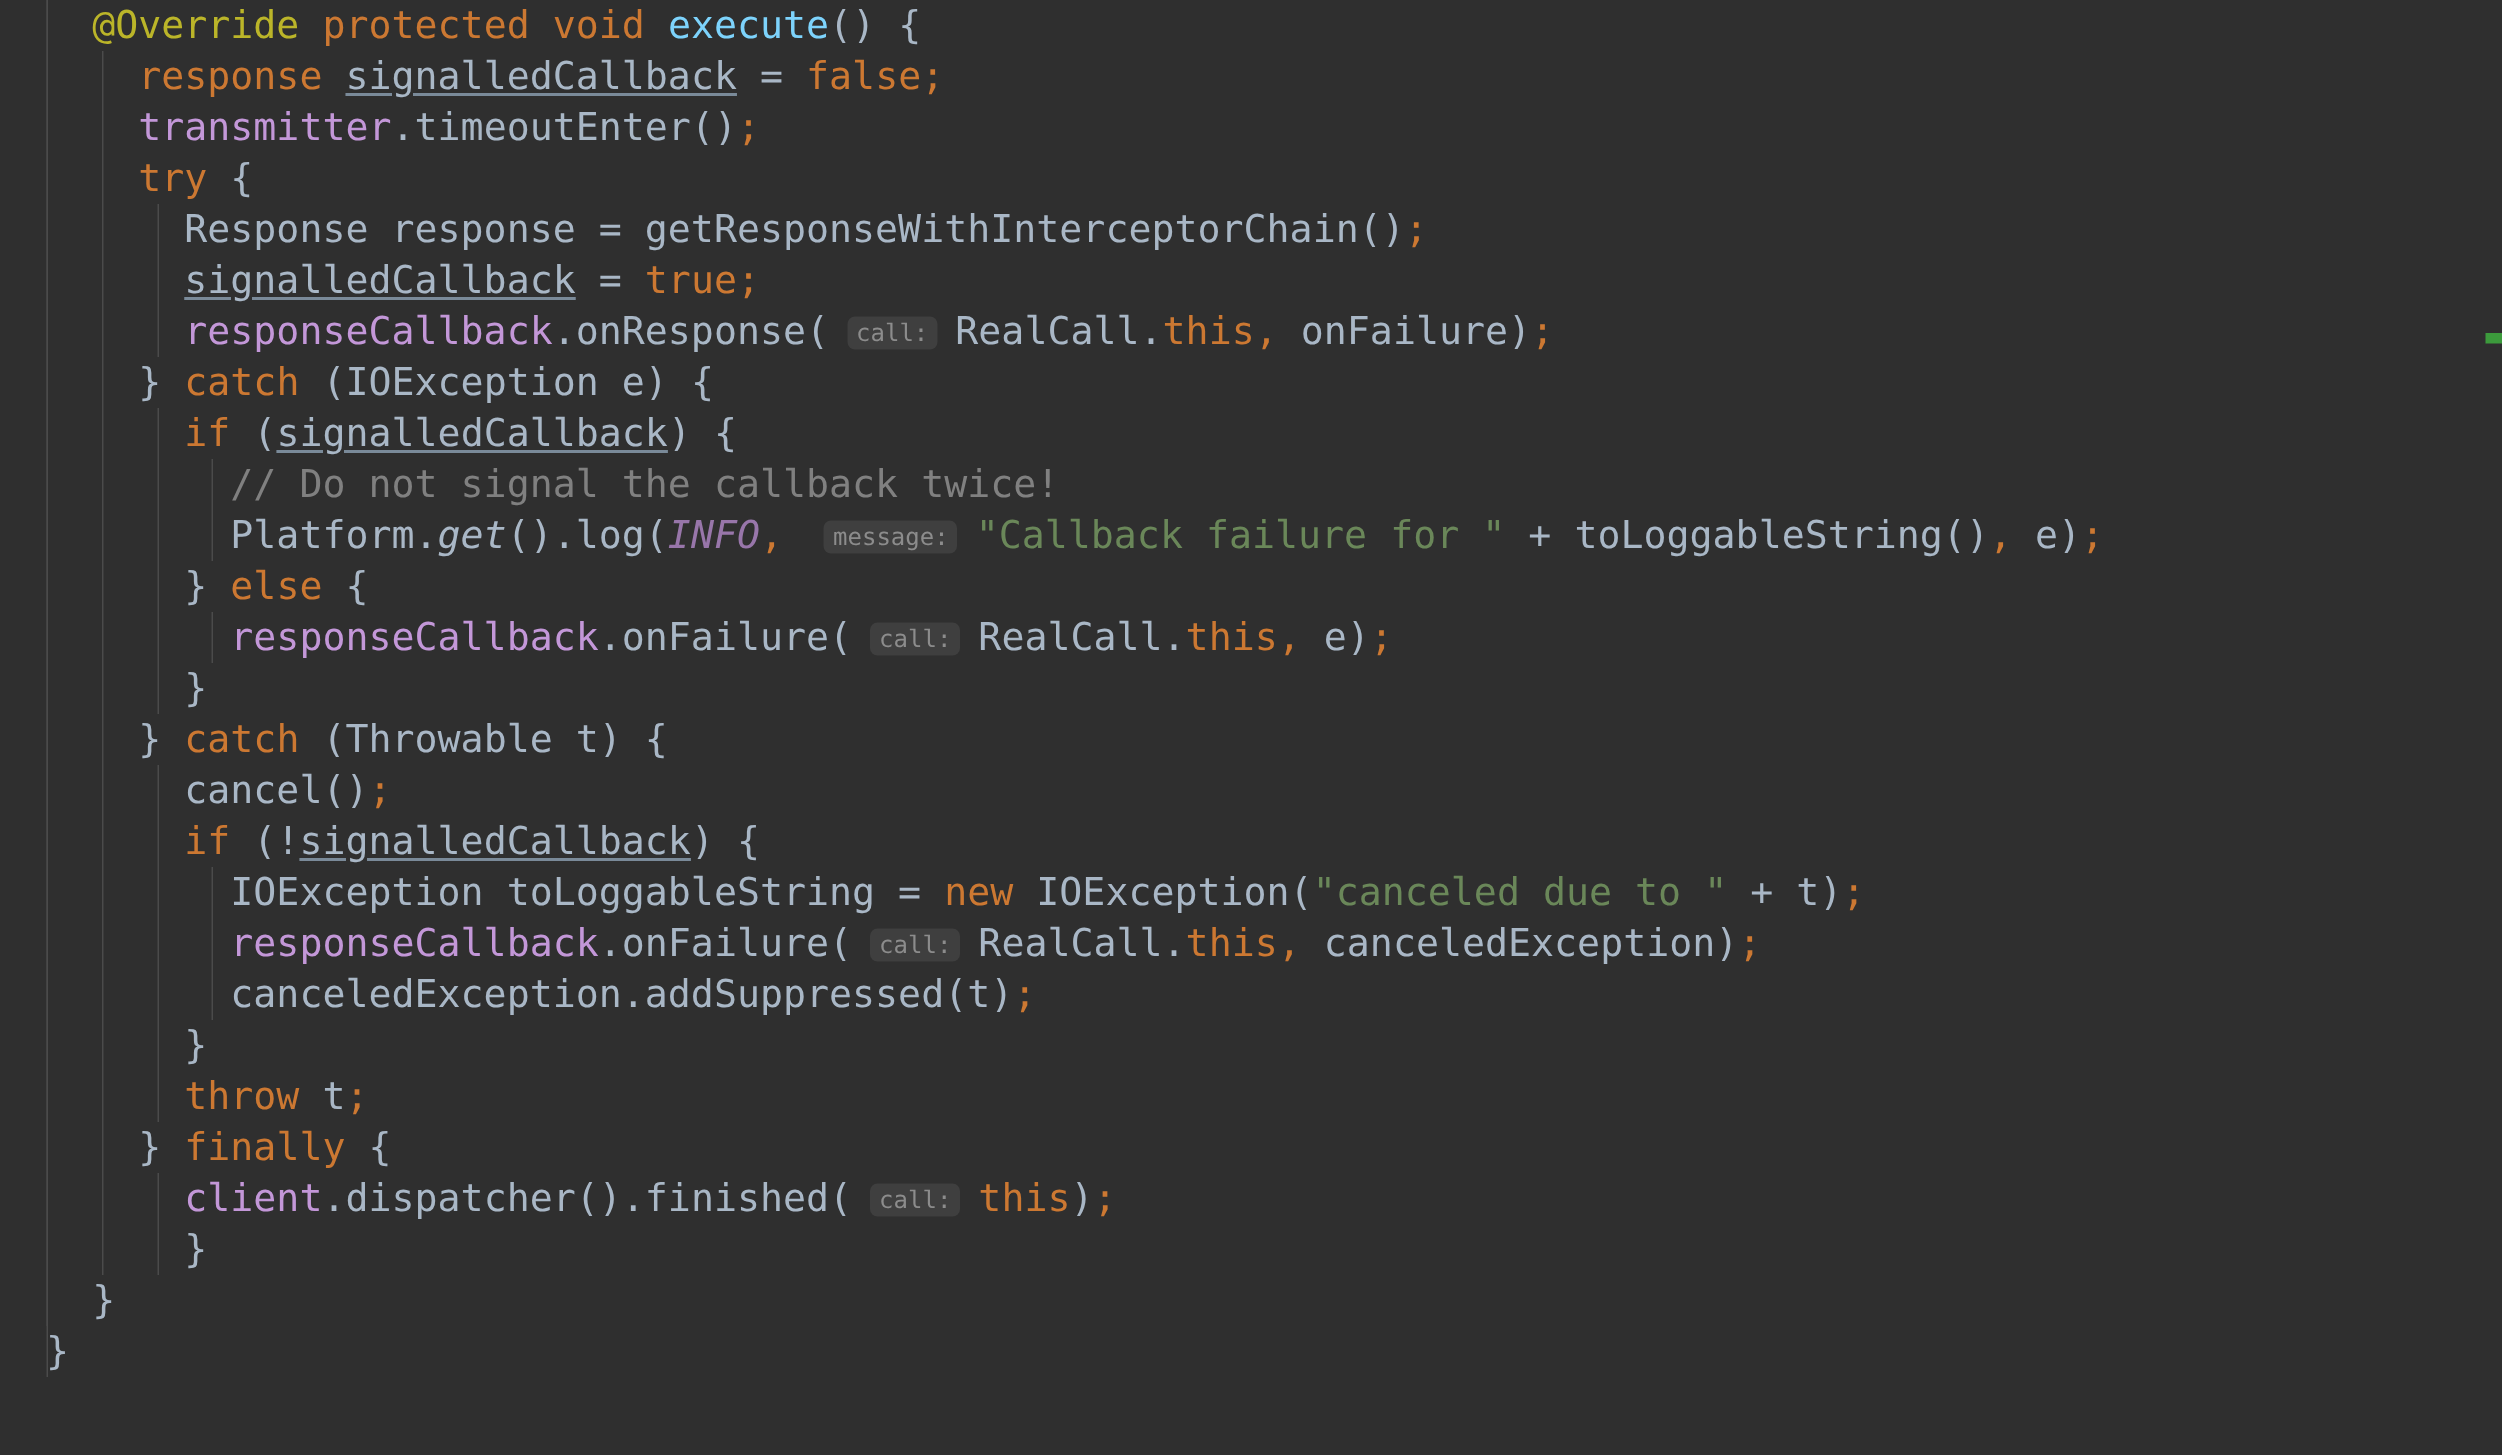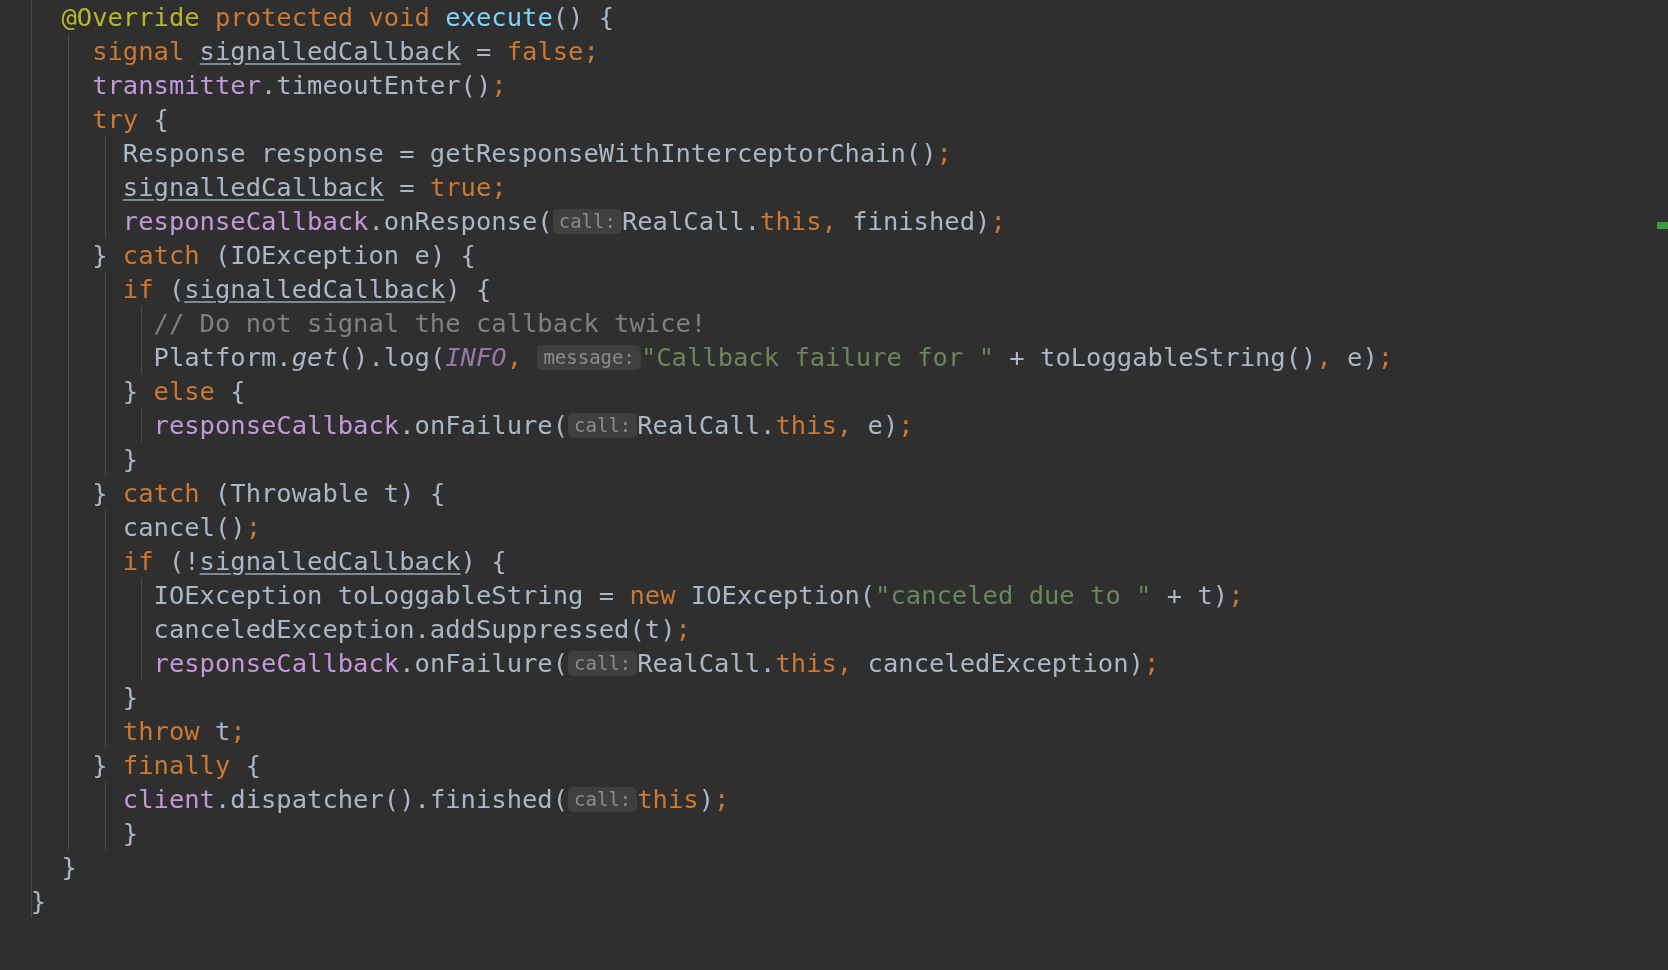--- a/index.html
+++ b/index.html
@@ -68,24 +68,24 @@
   .sconst   { color: #9876aa; font-style: italic; }  
   .sm       { color: #a9b7c6; font-style: italic; }  
   .punct    { color: #a9b7c6; }
   .semi     { color: #cc7832; }
   .local-u  { color: #a9b7c6; text-decoration: underline; text-decoration-color: #7a8a99; text-underline-offset: 3px; }
 
   
   .hint {
     background: #3f3f3f;
     color: #8c8c8c;
-    font-size: 19px;
+    font-size: 16px;
     border-radius: 5px;
     padding: 1px 6px 2px 6px;
-    margin: 0 0;
+    margin: 0 12px;
     position: relative;
     top: -2px;
     letter-spacing: 0;
   }
 
   
   .stripe-marker {
     position: absolute;
     background: #3c9a3c;
   }
@@ -102,39 +102,39 @@
       <div class="guide" style="left: 105px; top: 272px; height: 204px;"></div>
       <div class="guide" style="left: 105px; top: 510px; height: 238px;"></div>
       <div class="guide" style="left: 105px; top: 782px; height: 68px;"></div>
       <div class="guide" style="left: 141px; top: 306px; height: 68px;"></div>
       <div class="guide" style="left: 141px; top: 408px; height: 34px;"></div>
       <div class="guide" style="left: 141px; top: 578px; height: 102px;"></div>
       <div class="guide" style="left: 31px; top: 0px; height: 918px;"></div>
     </div>
 
   <pre id="code"><span class="line"><span class="punct">    </span><span class="anno">@Override</span><span class="punct"> </span><span class="kw">protected</span><span class="punct"> </span><span class="kw">void</span><span class="punct"> </span><span class="mcall">execute</span><span class="punct">() {</span>
-</span><span class="line"><span class="punct">      </span><span class="kw">signal</span><span class="punct"> </span><span class="local-u">signalledCallback</span><span class="punct"> = </span><span class="kw">false</span><span class="semi">;</span>
+</span><span class="line"><span class="punct">      </span><span class="kw">response</span><span class="punct"> </span><span class="local-u">signalledCallback</span><span class="punct"> = </span><span class="kw">false</span><span class="semi">;</span>
 </span><span class="line"><span class="punct">      </span><span class="field">transmitter</span><span class="punct">.timeoutEnter()</span><span class="semi">;</span>
 </span><span class="line"><span class="punct">      </span><span class="kw">try</span><span class="punct"> {</span>
 </span><span class="line"><span class="punct">        </span><span class="punct">Response response = getResponseWithInterceptorChain()</span><span class="semi">;</span>
 </span><span class="line"><span class="punct">        </span><span class="local-u">signalledCallback</span><span class="punct"> = </span><span class="kw">true</span><span class="semi">;</span>
-</span><span class="line"><span class="punct">        </span><span class="field">responseCallback</span><span class="punct">.onResponse(</span><span class="hint">call:</span><span class="punct">RealCall.</span><span class="kw">this</span><span class="semi">,</span><span class="punct"> finished)</span><span class="semi">;</span>
+</span><span class="line"><span class="punct">        </span><span class="field">responseCallback</span><span class="punct">.onResponse(</span><span class="hint">call:</span><span class="punct">RealCall.</span><span class="kw">this</span><span class="semi">,</span><span class="punct"> onFailure)</span><span class="semi">;</span>
 </span><span class="line"><span class="punct">      </span><span class="punct">} </span><span class="kw">catch</span><span class="punct"> (IOException e) {</span>
 </span><span class="line"><span class="punct">        </span><span class="kw">if</span><span class="punct"> (</span><span class="local-u">signalledCallback</span><span class="punct">) {</span>
 </span><span class="line"><span class="punct">          </span><span class="cmt">// Do not signal the callback twice!</span>
 </span><span class="line"><span class="punct">          </span><span class="punct">Platform.</span><span class="sm">get</span><span class="punct">().log(</span><span class="sconst">INFO</span><span class="semi">,</span><span class="punct"> </span><span class="hint">message:</span><span class="str">"Callback failure for "</span><span class="punct"> + toLoggableString()</span><span class="semi">,</span><span class="punct"> e)</span><span class="semi">;</span>
 </span><span class="line"><span class="punct">        </span><span class="punct">} </span><span class="kw">else</span><span class="punct"> {</span>
 </span><span class="line"><span class="punct">          </span><span class="field">responseCallback</span><span class="punct">.onFailure(</span><span class="hint">call:</span><span class="punct">RealCall.</span><span class="kw">this</span><span class="semi">,</span><span class="punct"> e)</span><span class="semi">;</span>
 </span><span class="line"><span class="punct">        </span><span class="punct">}</span>
 </span><span class="line"><span class="punct">      </span><span class="punct">} </span><span class="kw">catch</span><span class="punct"> (Throwable t) {</span>
 </span><span class="line"><span class="punct">        </span><span class="punct">cancel()</span><span class="semi">;</span>
 </span><span class="line"><span class="punct">        </span><span class="kw">if</span><span class="punct"> (!</span><span class="local-u">signalledCallback</span><span class="punct">) {</span>
 </span><span class="line"><span class="punct">          </span><span class="punct">IOException toLoggableString = </span><span class="kw">new</span><span class="punct"> IOException(</span><span class="str">"canceled due to "</span><span class="punct"> + t)</span><span class="semi">;</span>
+</span><span class="line"><span class="punct">          </span><span class="field">responseCallback</span><span class="punct">.onFailure(</span><span class="hint">call:</span><span class="punct">RealCall.</span><span class="kw">this</span><span class="semi">,</span><span class="punct"> canceledException)</span><span class="semi">;</span>
 </span><span class="line"><span class="punct">          </span><span class="punct">canceledException.addSuppressed(t)</span><span class="semi">;</span>
-</span><span class="line"><span class="punct">          </span><span class="field">responseCallback</span><span class="punct">.onFailure(</span><span class="hint">call:</span><span class="punct">RealCall.</span><span class="kw">this</span><span class="semi">,</span><span class="punct"> canceledException)</span><span class="semi">;</span>
 </span><span class="line"><span class="punct">        </span><span class="punct">}</span>
 </span><span class="line"><span class="punct">        </span><span class="kw">throw</span><span class="punct"> t</span><span class="semi">;</span>
 </span><span class="line"><span class="punct">      </span><span class="punct">} </span><span class="kw">finally</span><span class="punct"> {</span>
 </span><span class="line"><span class="punct">        </span><span class="field">client</span><span class="punct">.dispatcher().finished(</span><span class="hint">call:</span><span class="kw">this</span><span class="punct">)</span><span class="semi">;</span>
 </span><span class="line"><span class="punct">        </span><span class="punct">}</span>
 </span><span class="line"><span class="punct">    </span><span class="punct">}</span>
 </span><span class="line"><span class="punct">  </span><span class="punct">}</span>
 </span></pre>
 
 <div class="stripe-marker" style="left: 1657px; top: 222px; width: 11px; height: 7px; background: rgb(60, 154, 60);"></div>

